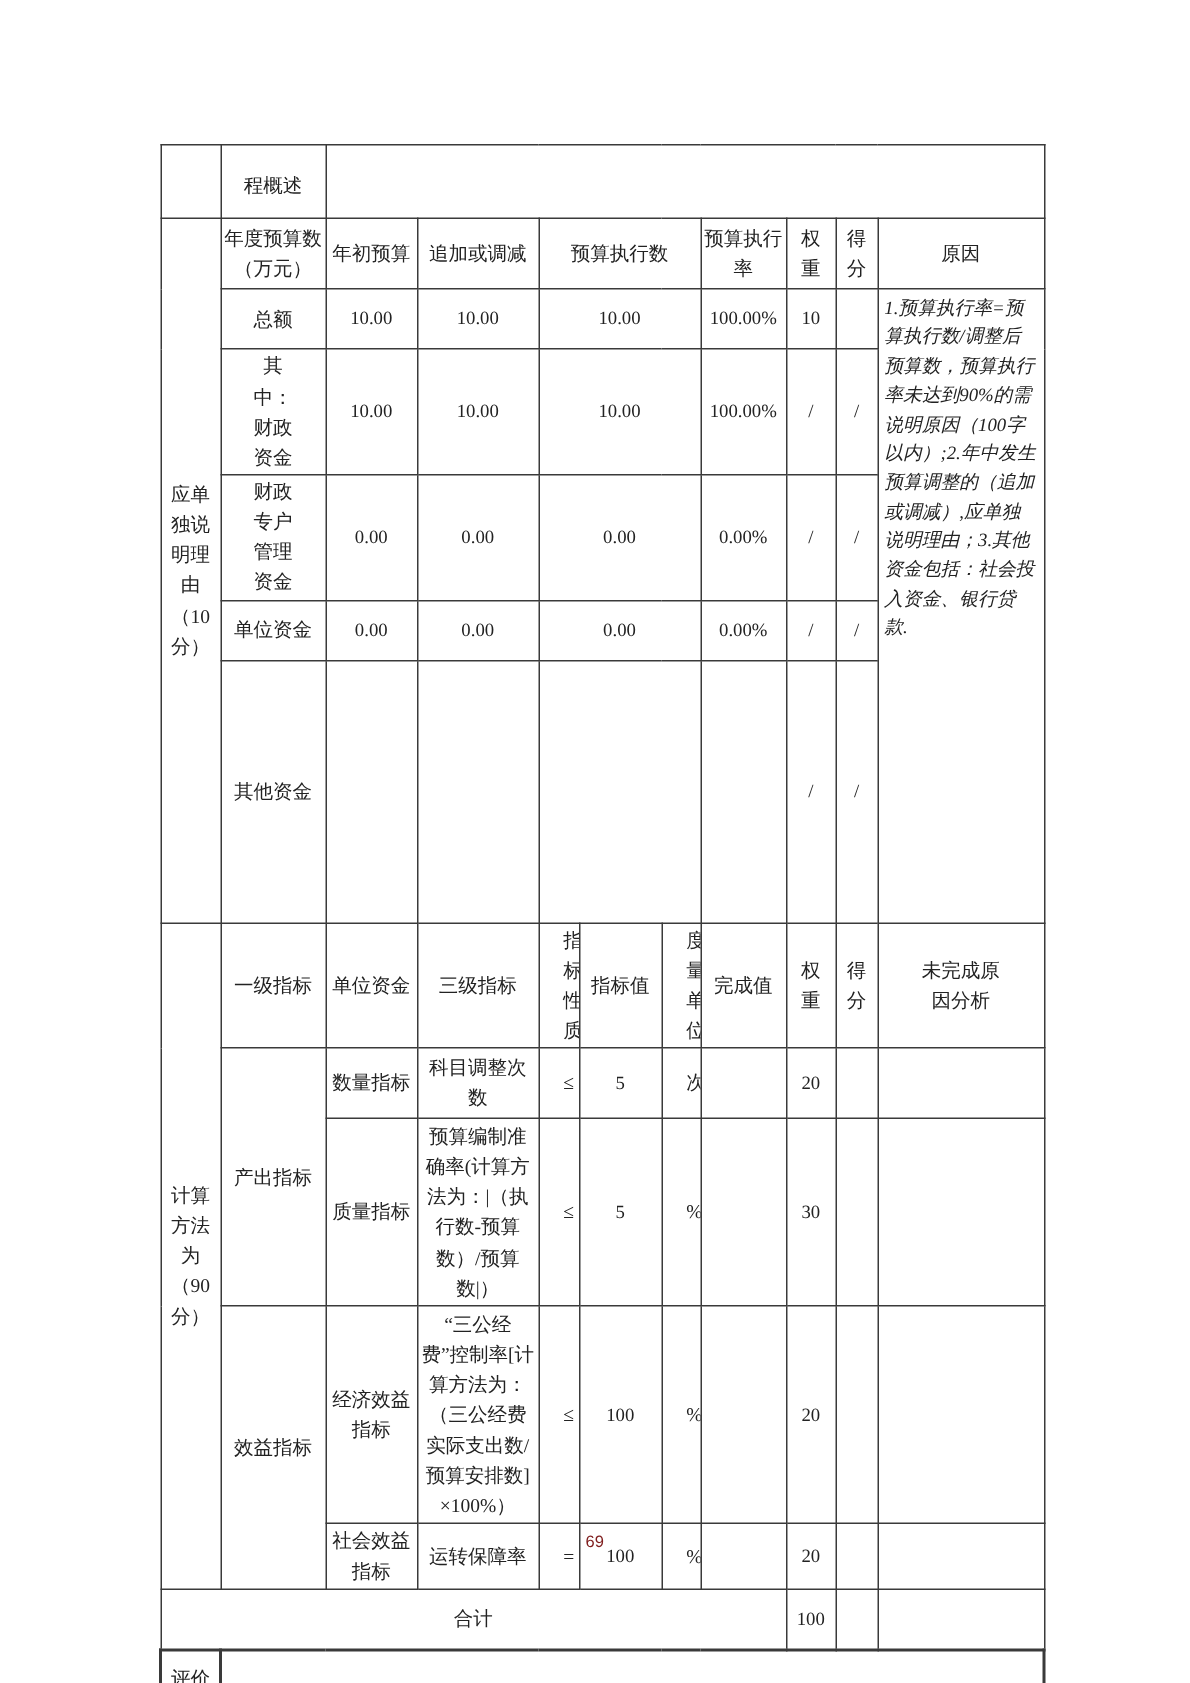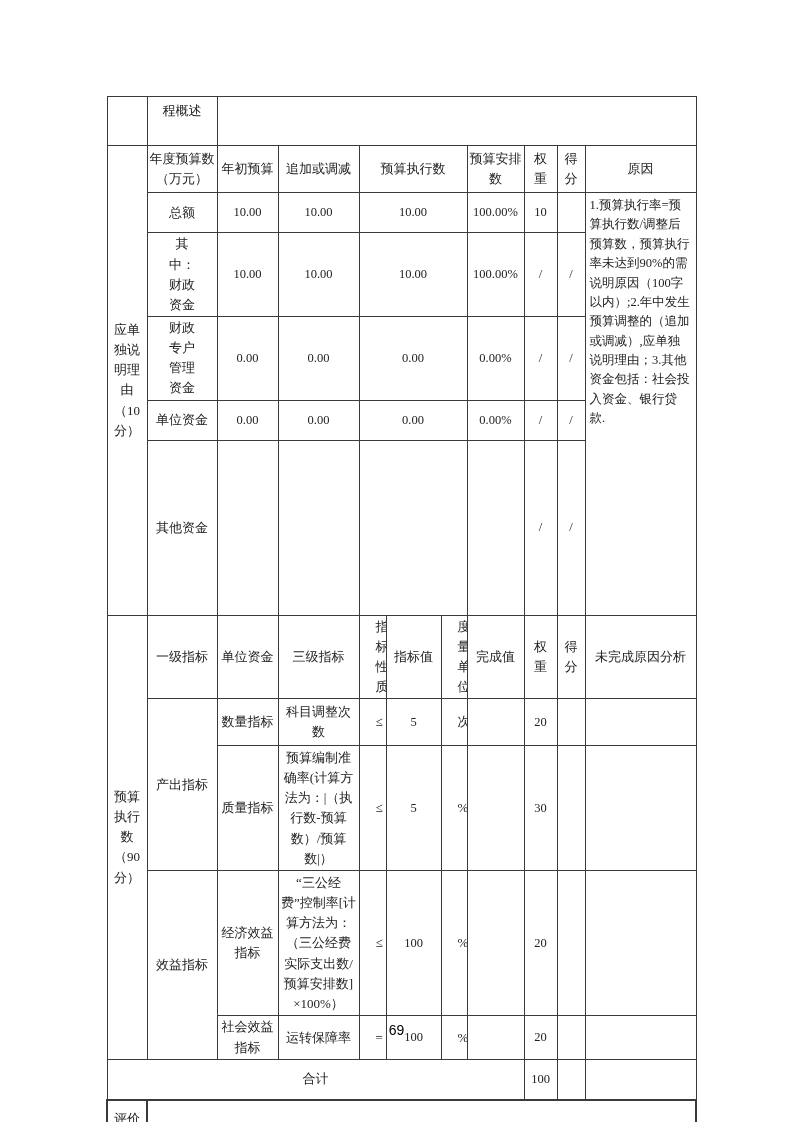--- a/index.html
+++ b/index.html
@@ -21,49 +21,50 @@
   .doc-table td {
     border: 1px solid #3a3a3a;
     font-size: 13px;
     line-height: 1.55;
     text-align: center;
     vertical-align: middle;
     padding: 1px 2px;
     word-break: break-all;
     overflow: hidden;
   }
-  .doc-table td.cell-top { vertical-align: top; padding-top: 4px; }
+  .doc-table td.cell-top { vertical-align: top; padding-top: 17px; }
   .doc-table td.num { font-size: 12.5px; white-space: nowrap; padding: 10px 0; }
   .doc-table td.tight { padding: 1px 16px; }
   .doc-table td.narrow-head { padding: 1px 6px; }
-  .doc-table td.wide-head { padding: 1px 8px; }
+  .doc-table td.wide-head { padding: 1px 28px; }
   .doc-table td.side-label { padding: 1px 4px; }
   .doc-table td.reason-cell {
+    font-style: italic;
     text-align: left;
     vertical-align: top;
     font-size: 12.5px;
     line-height: 1.55;
     padding: 3px 3px 3px 4px;
     margin-top: 28px;
   }
   .doc-table tr.concl-row td { border-width: 2px; }
   .doc-table td.concl-text {
     font-style: italic;
     font-weight: bold;
     text-align: center;
     padding-left: 13px;
     font-size: 13px;
   }
   .page-number {
     position: absolute;
     top: 1022px; left: 0; width: 793px;
     text-align: center;
     font-family: "Liberation Sans", "DejaVu Sans", sans-serif;
-    font-size: 14px;
-    color: #000000;
+    font-size: 11px;
+    color: #7f1d1d;
   }
 </style>
 </head>
 <body>
 
 <table class="doc-table">
   <colgroup>
     <col style="width:40px">
       <col style="width:70px">
       <col style="width:61px">
@@ -83,21 +84,21 @@
     <td class="cell-top">程概述</td>
     <td colspan="9"></td>
   </tr>
 
   <tr style="height:47px">
     <td rowspan="6" class="side-label">应单独说明理由（10分）</td>
     <td>年度预算数（万元）</td>
     <td>年初预算</td>
     <td>追加或调减</td>
     <td colspan="3">预算执行数</td>
-    <td>预算安排数</td>
+    <td>预算执行率</td>
     <td class="narrow-head">权重</td>
     <td class="narrow-head">得分</td>
     <td>原因</td>
   </tr>
 
   <tr style="height:27px">
     <td>总额</td>
     <td class="num">10.00</td>
     <td class="num">10.00</td>
     <td colspan="3" class="num">10.00</td>
@@ -141,21 +142,21 @@
     <td>其他资金</td>
     <td class="num"></td>
     <td class="num"></td>
     <td colspan="3" class="num"></td>
     <td class="num"></td>
     <td class="num">/</td>
     <td class="num">/</td>
   </tr>
 
   <tr style="height:81px">
-    <td rowspan="5" class="side-label">预算执行数（90分）</td>
+    <td rowspan="5" class="side-label">计算方法为（90分）</td>
     <td>一级指标</td>
     <td>单位资金</td>
     <td>三级指标</td>
     <td class="tight">指标性质</td>
     <td>指标值</td>
     <td class="tight">度量单位</td>
     <td>完成值</td>
     <td class="narrow-head">权重</td>
     <td class="narrow-head">得分</td>
     <td class="wide-head">未完成原因分析</td>

